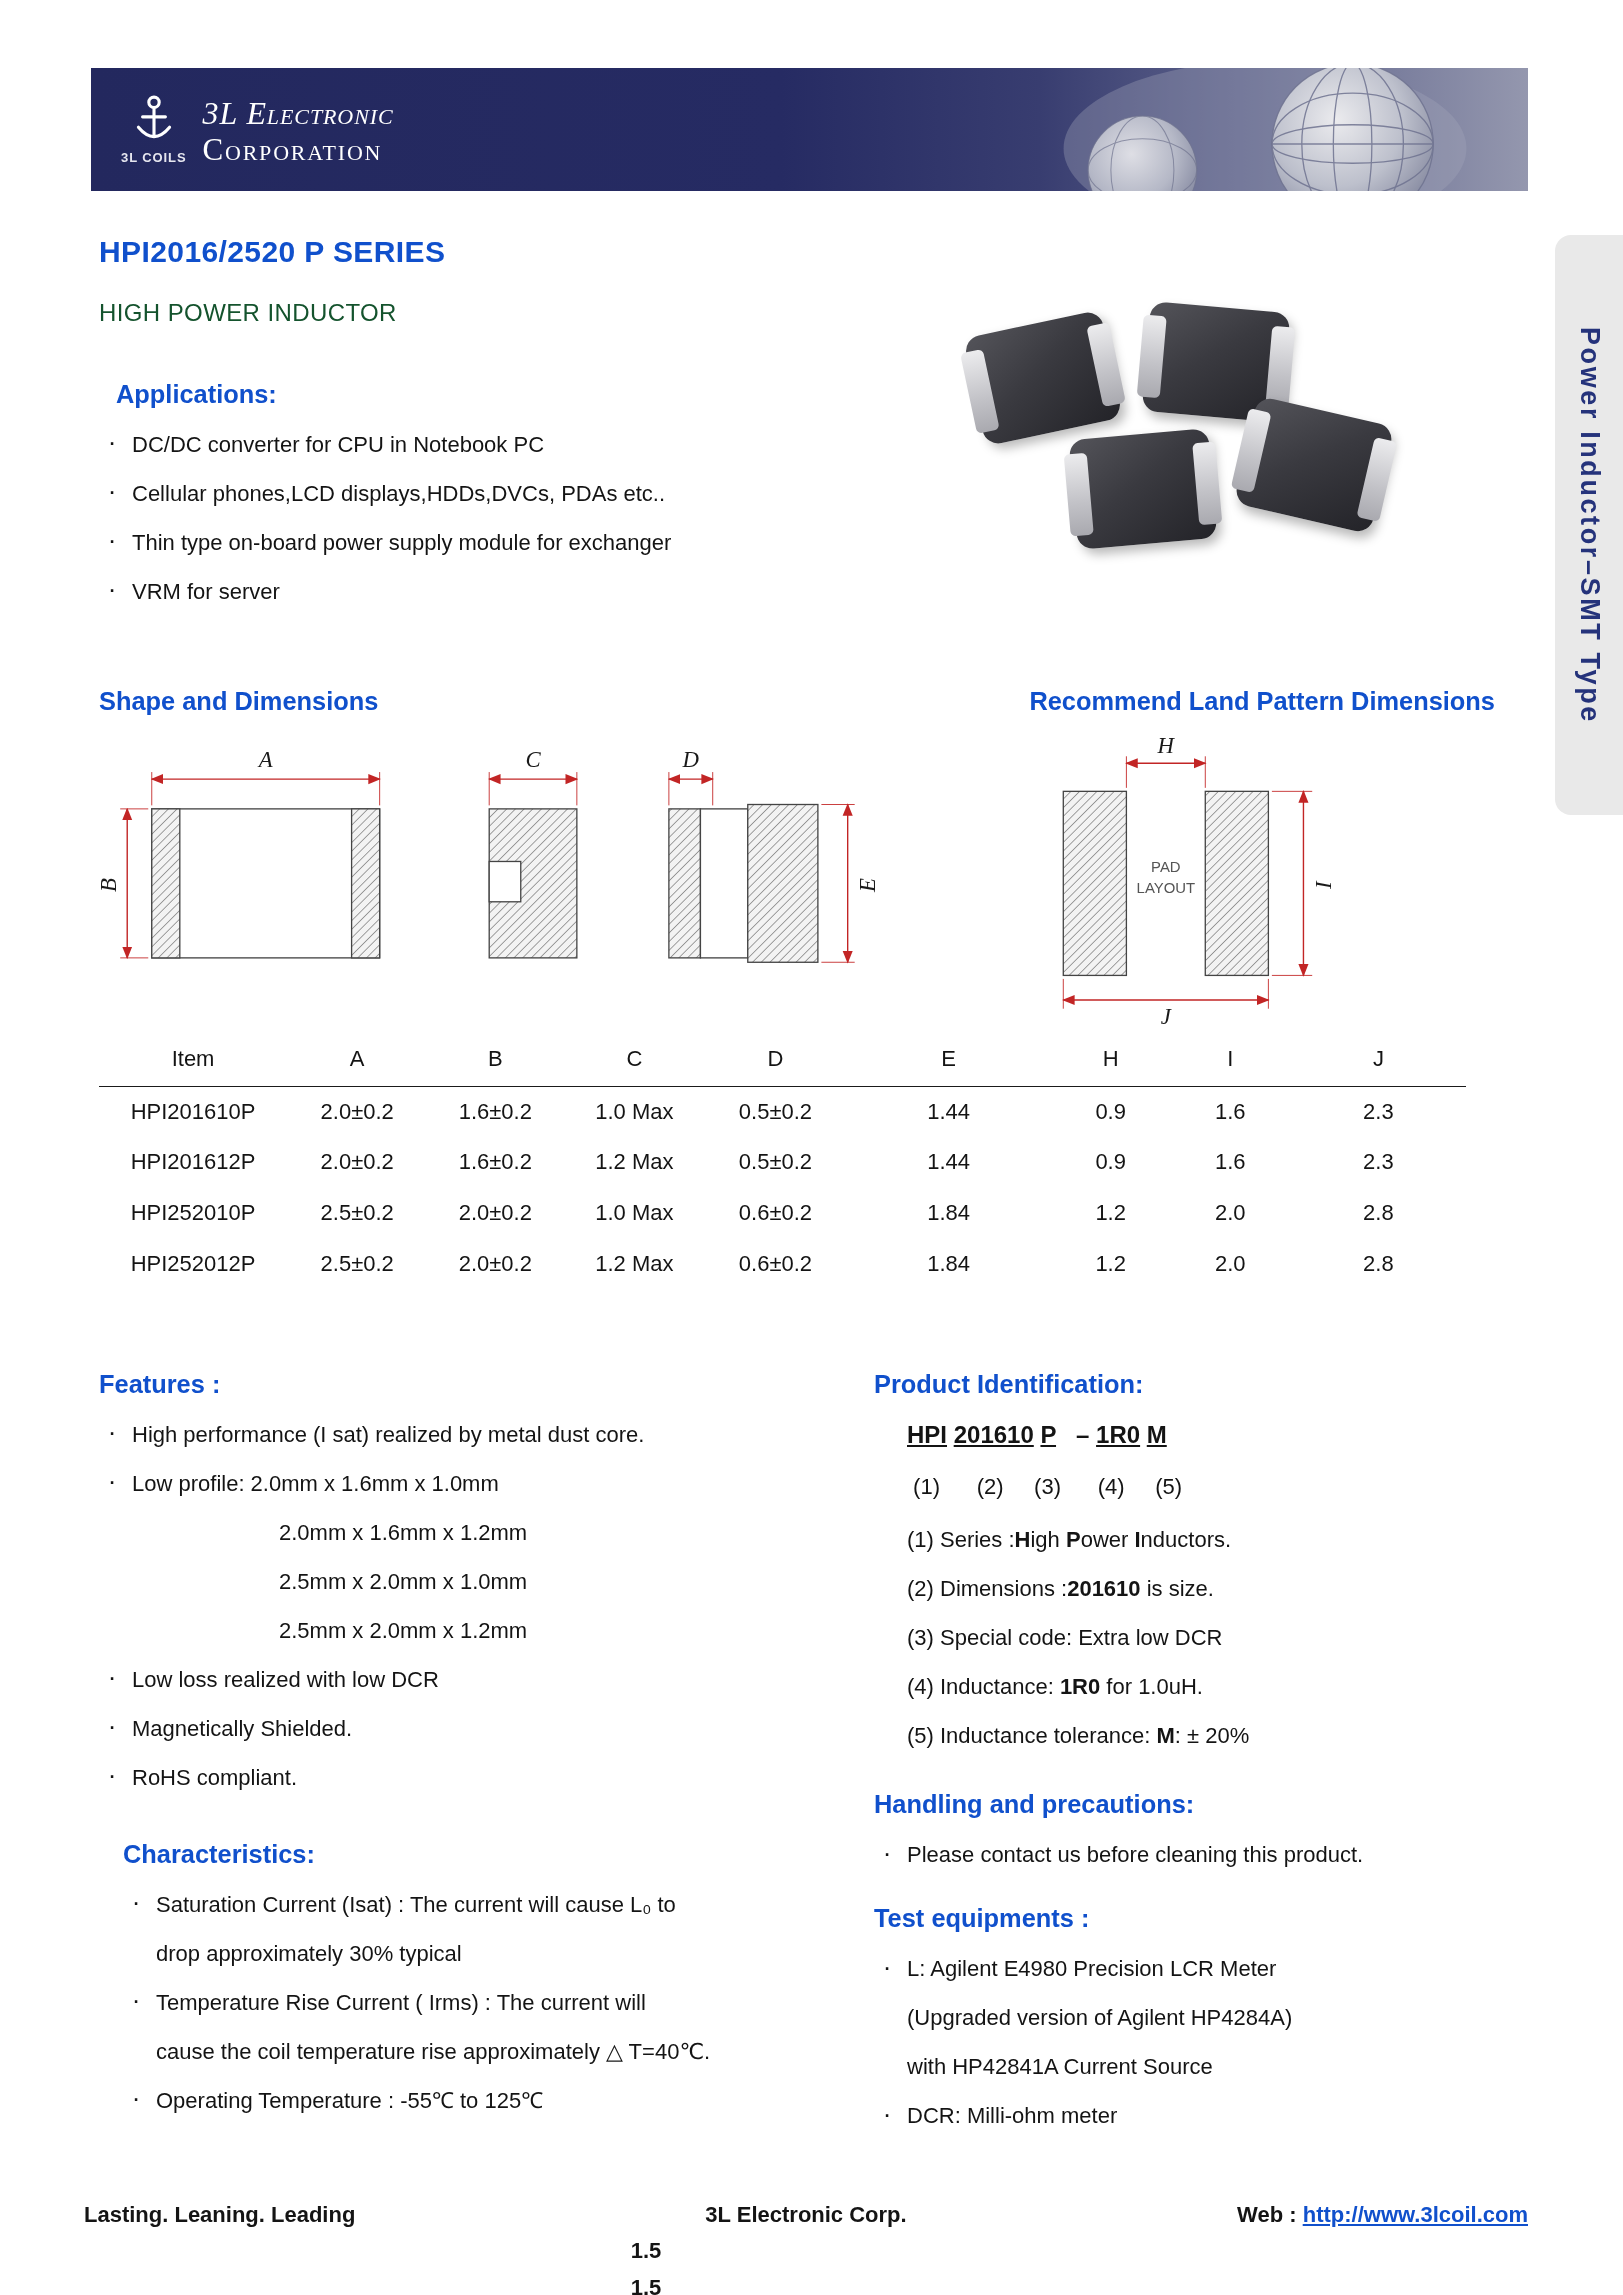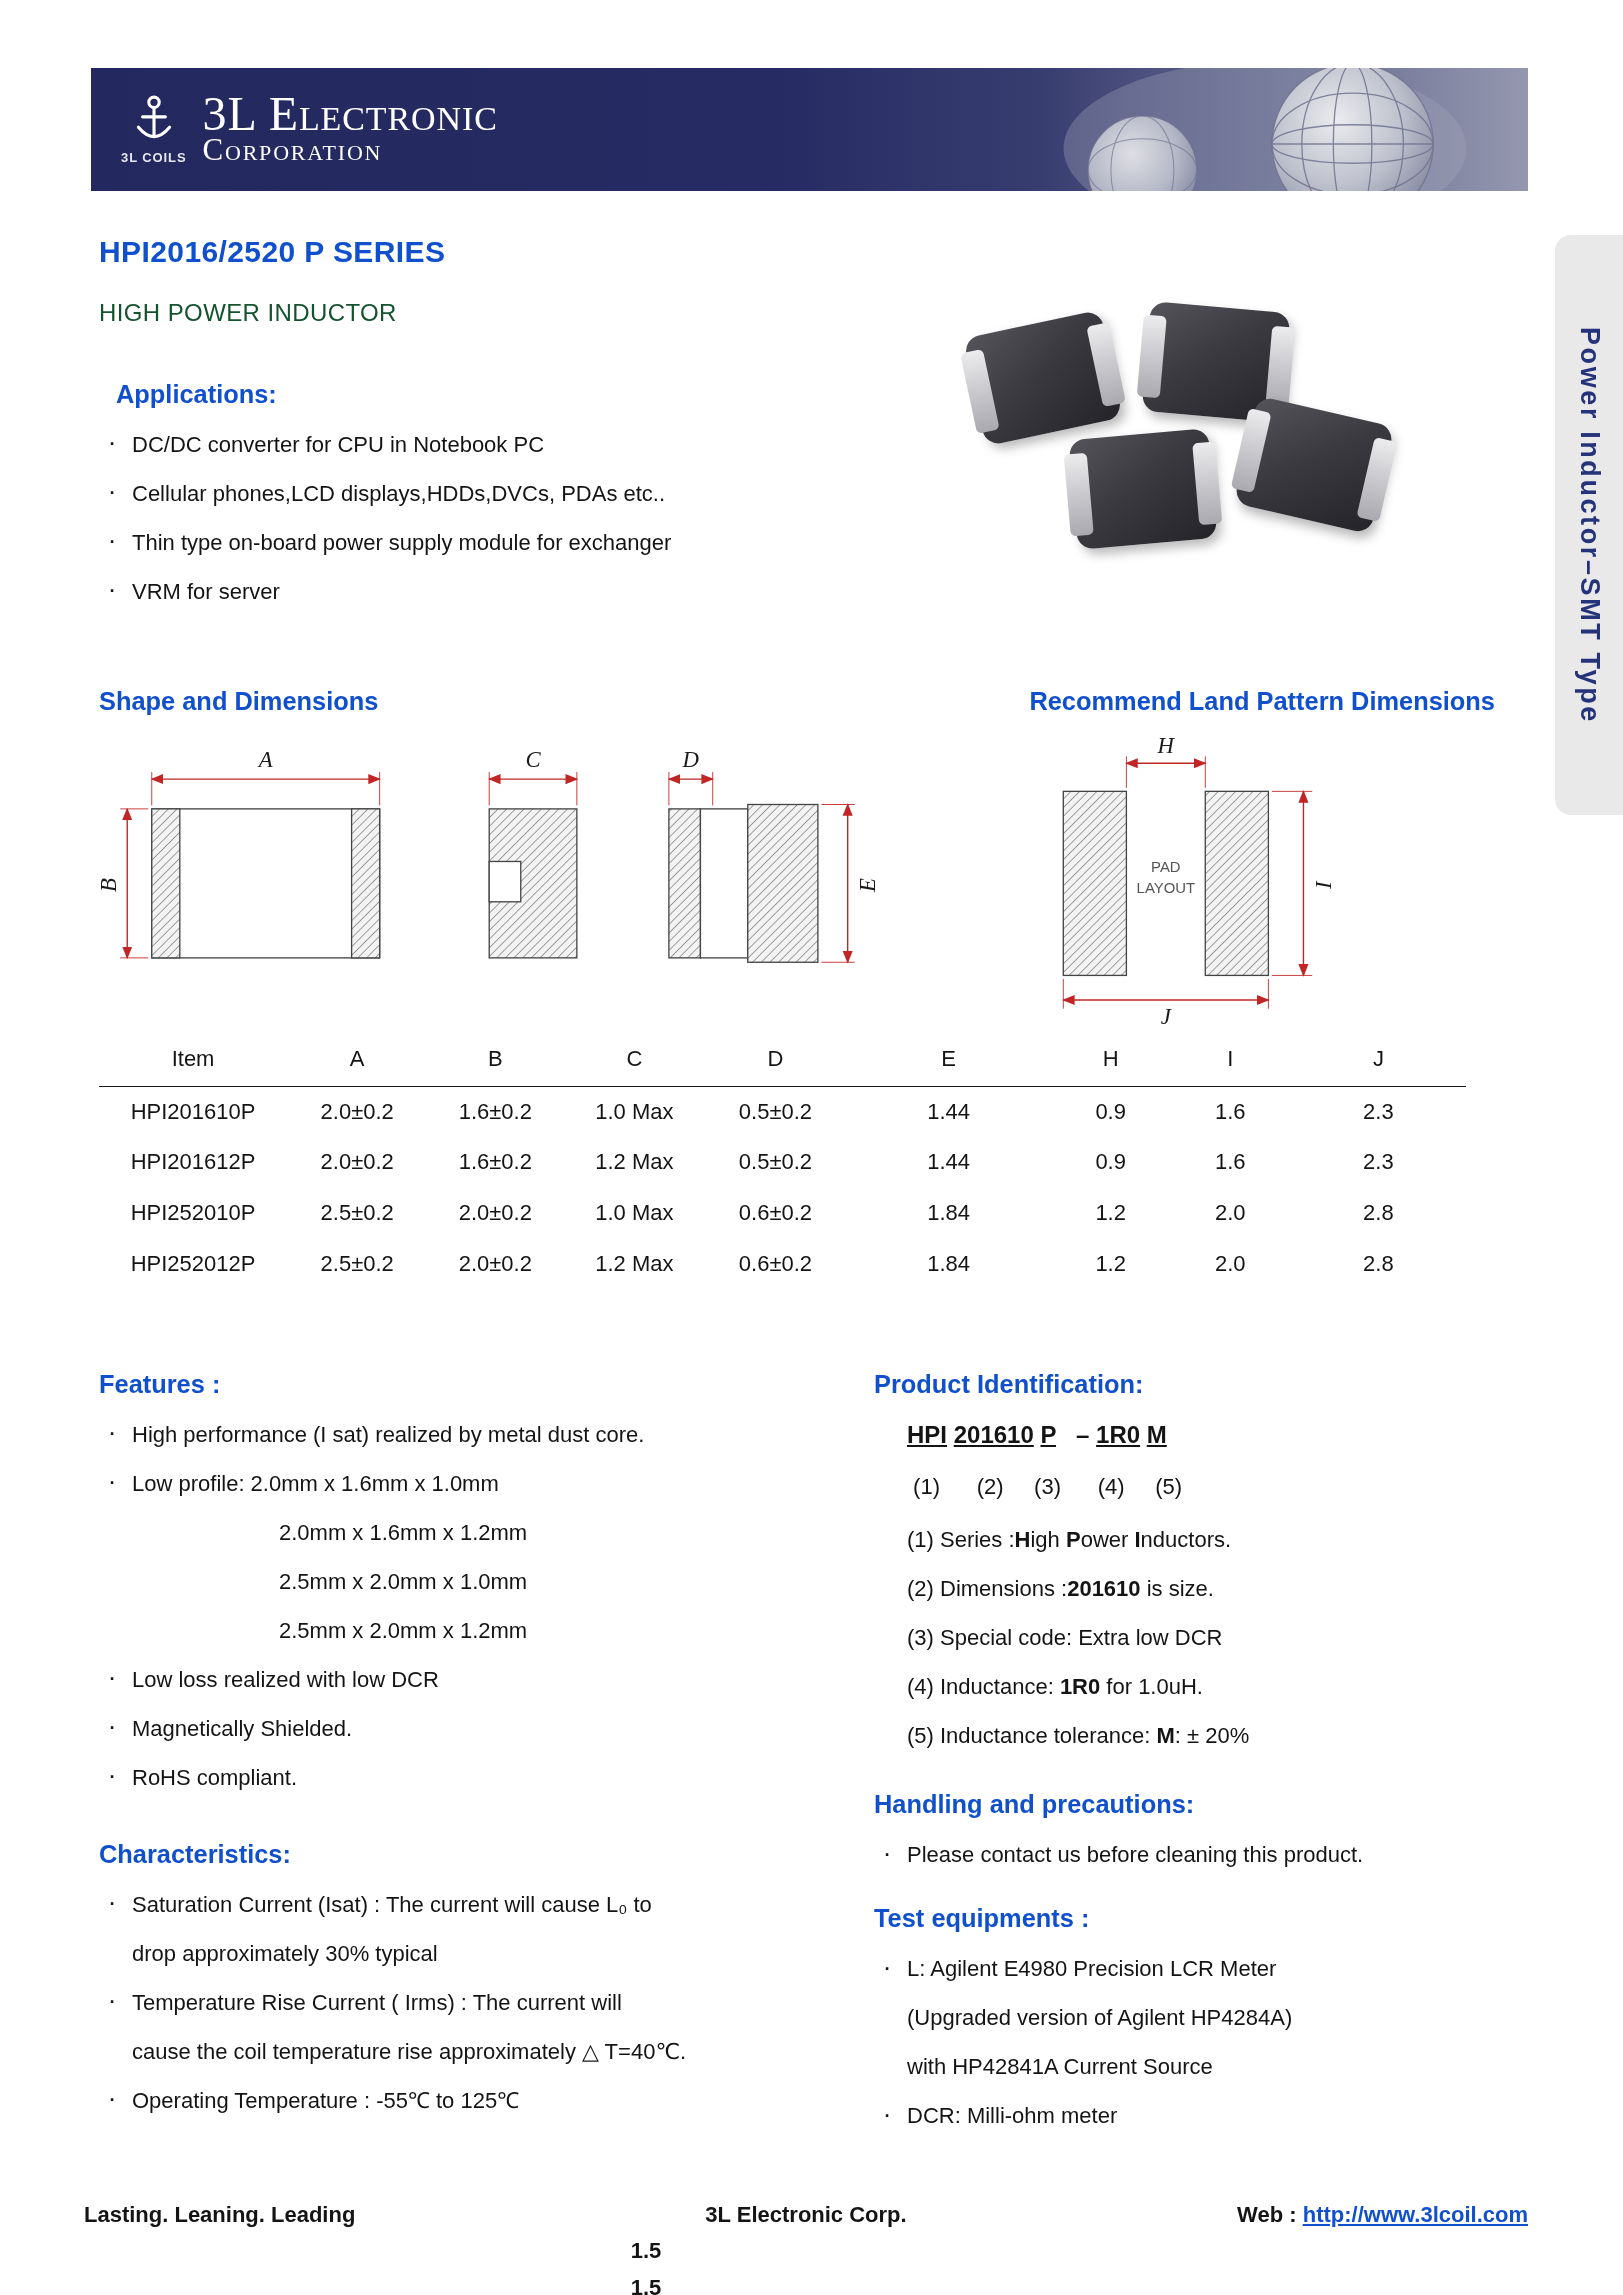--- a/index.html
+++ b/index.html
@@ -18,21 +18,21 @@
     position: absolute; left: 91px; top: 68px;
     width: 1437px; height: 123px;
     background: linear-gradient(90deg,#23285e 0%,#262b63 48%,#383d70 66%,#62678e 82%,#9497ae 100%);
     display: flex; align-items: center;
     overflow: hidden;
   }
   .logo { display: flex; align-items: center; gap: 16px; padding-left: 30px; position: relative; z-index: 2; }
   .logo-icon-wrap { display: flex; flex-direction: column; align-items: center; }
   .logo-caption { font-size: 13px; color: #e6e6ef; font-weight: bold; letter-spacing: 0.9px; margin-top: 1.8px; }
   .company { color: #ffffff; font-family: "Liberation Serif", serif; }
-  .company-line1 { font-size: 48px; font-variant: small-caps; letter-spacing: 0.9px; line-height: 39px; }
+  .company-line1 { font-size: 32px; font-variant: small-caps; letter-spacing: 0.9px; line-height: 39px; font-style: italic; }
   .company-line2 { font-size: 31px; font-variant: small-caps; letter-spacing: 1.8px; line-height: 33px; }
   .globe { position: absolute; right: 8.8px; top: -16px; z-index: 1; }
 
   
   .sidebar {
     position: absolute; right: 0; top: 235px;
     width: 68px; height: 580px;
     background: #e9e9e9;
     border-radius: 16px 0 0 16px;
     display: flex; align-items: center; justify-content: center;
@@ -89,21 +89,21 @@
   
   .dim-table { margin-top: 8.8px; border-collapse: collapse; width: 1367px; table-layout: fixed; }
   .dim-table th { font-weight: normal; font-size: 22px; padding: 8.8px 0 14px; border-bottom: 1.8px solid #1a1a1a; text-align: center; }
   .dim-table td { font-size: 22px; padding: 12.3px 0; text-align: center; }
 
   
   .cols { display: flex; margin-top: 81px; }
   .col-left { width: 775px; }
   .col-right { flex: 1; }
   .col-left .h-blue, .col-right .h-blue { margin-bottom: 21px; }
-  .characteristics { margin-top: 48px; }
+  .characteristics { margin-top: 48px; margin-left: 24px; }
   .handling { margin-top: 40px; }
   .testeq { margin-top: 35px; }
 
   
   .footer {
     position: absolute; left: 84px; top: 2202px; width: 1444px;
     font-size: 22px; font-weight: bold;
   }
   .footer .f-left { position: absolute; left: 0; }
   .footer .f-center { position: absolute; left: 50%; transform: translateX(-50%); }

